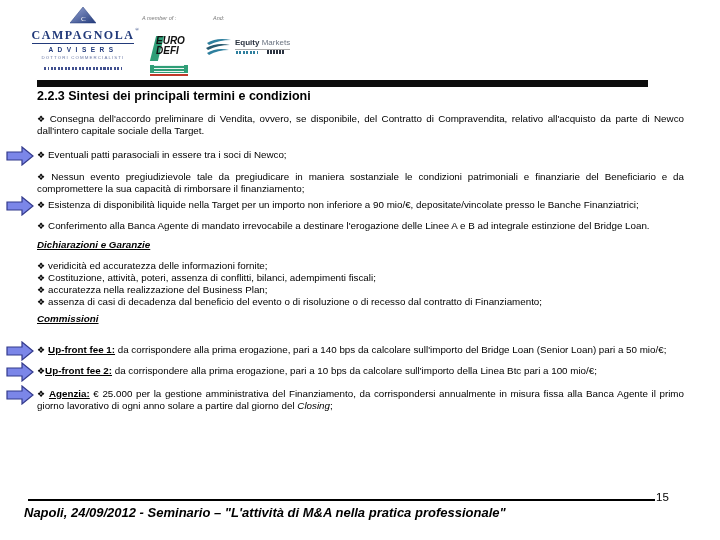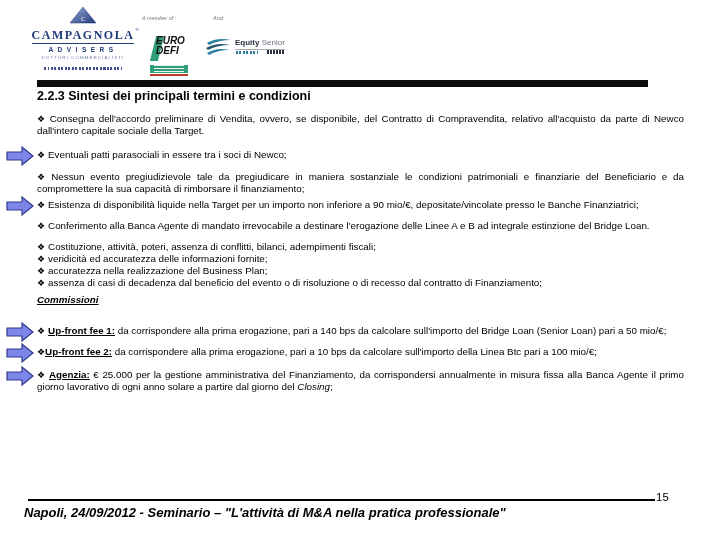--- a/index.html
+++ b/index.html
@@ -123,21 +123,21 @@
   <div class="logo-equity">
     <span class="eq-waves">
       <svg width="28" height="18" viewBox="0 0 28 18">
         <path d="M2,5 Q12,-1 26,2 Q14,2 4,7 Z" fill="var(--teal)"></path>
         <path d="M1,10 Q12,4 25,7 Q13,7 3,12 Z" fill="#27586e"></path>
         <path d="M2,15 Q12,9 24,12 Q13,12 4,17 Z" fill="var(--teal)"></path>
       </svg>
     </span>
     <span class="eq-text">
       <span class="eq-name1">Equity</span>
-      <span class="eq-name2">Senior</span>
+      <span class="eq-name2">Markets</span>
     </span>
     <span class="eq-sub-left"></span>
     <span class="eq-sub-right"></span>
   </div>
 
   <div class="top-bar"></div>
   <div class="slide-title">2.2.3 Sintesi dei principali termini e condizioni</div>
 
   <div class="content">
 
@@ -164,24 +164,25 @@
             <polygon points="1,6 16,6 16,1 27,10 16,19 16,14 1,14" style="fill:var(--arrow-fill);stroke:var(--arrow-border);stroke-width:1.2"></polygon>
           </svg>
       </span>
       <span class="bullet">❖</span><span>Esistenza di disponibilità liquide nella Target per un importo non inferiore a 90 mio/€, depositate/vincolate presso le Banche Finanziatrici;</span>
     </div>
 
     <div class="para p5 justify">
       <span class="bullet">❖</span><span>Conferimento alla Banca Agente di mandato irrevocabile a destinare l'erogazione  delle Linee A e B ad integrale estinzione del Bridge Loan.</span>
     </div>
 
+    <div class="heading"><span>Dichiarazioni e Garanzie</span></div>
 
     <div class="glist">
+      <div class="para"><span class="bullet">❖</span><span>veridicità ed accuratezza delle informazioni fornite;</span></div>
       <div class="para"><span class="bullet">❖</span><span>Costituzione, attività, poteri, assenza di conflitti, bilanci, adempimenti fiscali;</span></div>
-      <div class="para"><span class="bullet">❖</span><span>veridicità ed accuratezza delle informazioni fornite;</span></div>
       <div class="para"><span class="bullet">❖</span><span>accuratezza nella realizzazione del Business Plan;</span></div>
       <div class="para"><span class="bullet">❖</span><span>assenza di casi di decadenza dal beneficio del evento o di risoluzione o di recesso dal contratto di Finanziamento;</span></div>
     </div>
 
     <div class="heading h2"><span>Commissioni</span></div>
 
     <div class="para c1 justify">
       <span class="arrow">
         <svg width="28" height="20" viewBox="0 0 28 20">
             <polygon points="1,6 16,6 16,1 27,10 16,19 16,14 1,14" style="fill:var(--arrow-fill);stroke:var(--arrow-border);stroke-width:1.2"></polygon>

